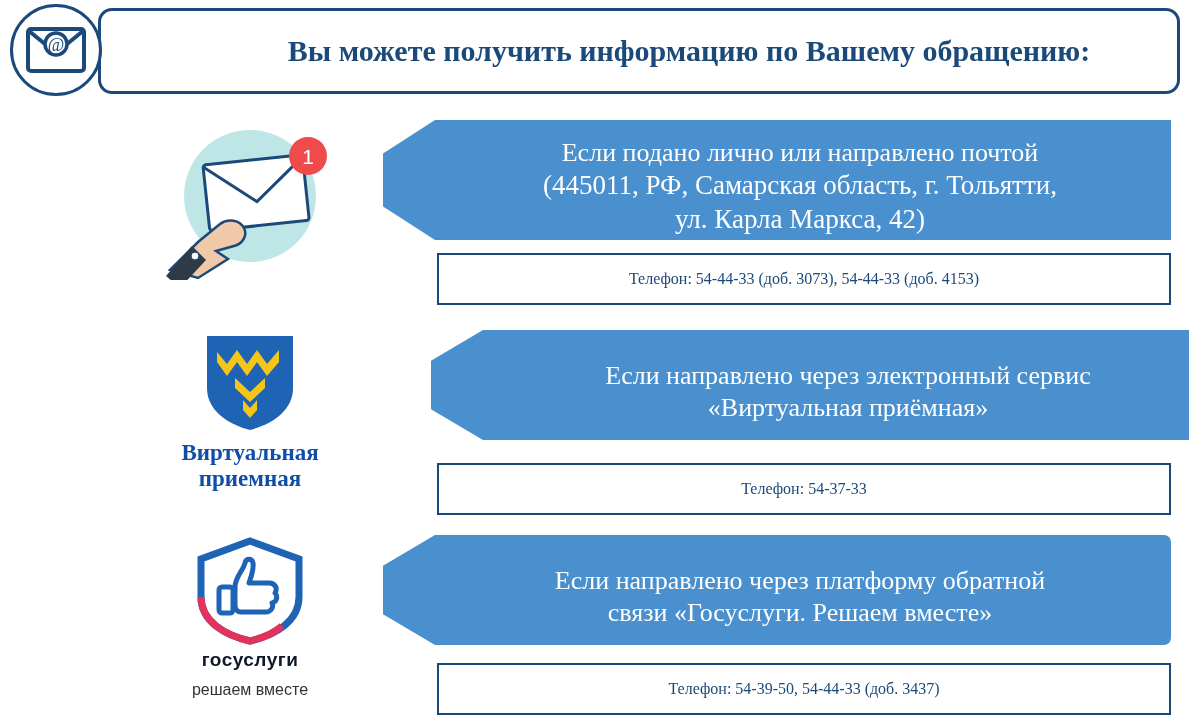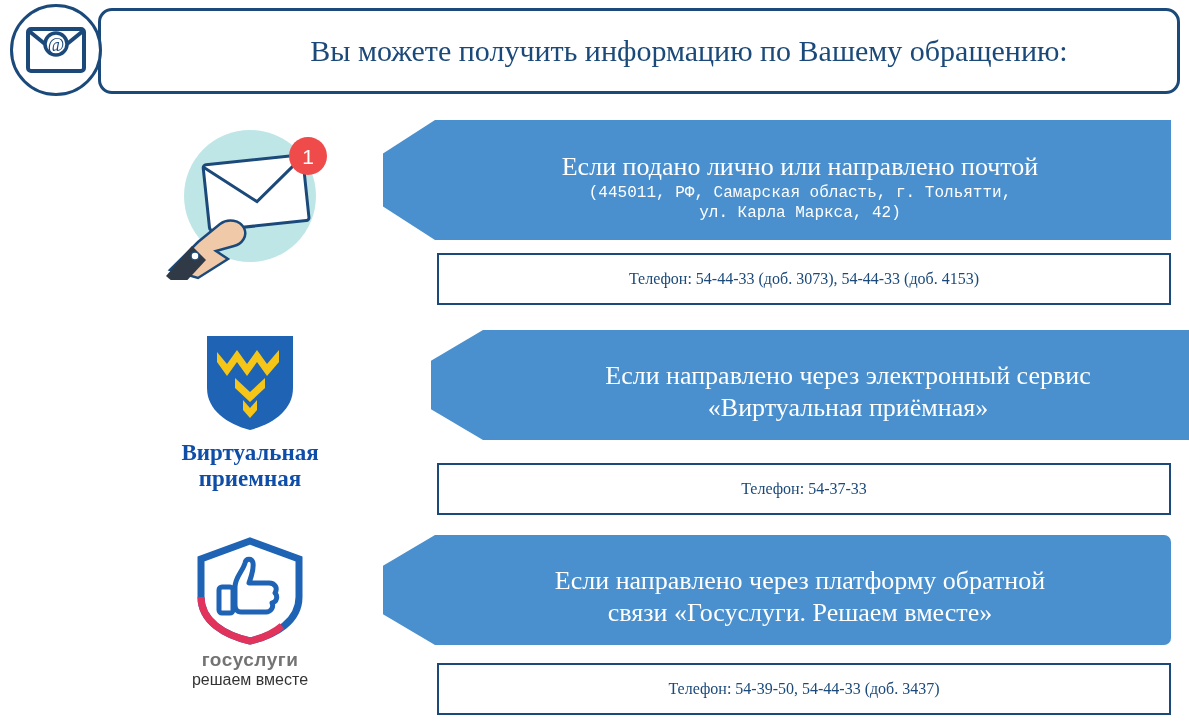--- a/index.html
+++ b/index.html
@@ -28,20 +28,21 @@
     display: flex;
     align-items: center;
     justify-content: center;
   }
   #header-title {
     color: #1b4a7a;
     font-size: 30px;
     text-align: center;
     padding: 0 40px 0 140px;
     line-height: 1.2;
+    font-weight: bold;
   }
   #header-icon-circle {
     position: absolute;
     left: 10px;
     top: 4px;
     width: 92px;
     height: 92px;
     border-radius: 50%;
     border: 3px solid #1b4a7a;
     background: #ffffff;
@@ -88,23 +89,22 @@
     text-align: center;
     -webkit-clip-path: polygon(0% 28%, 52px 0%, 100% 0%, 100% 100%, 52px 100%, 0% 72%);
     clip-path: polygon(0% 28%, 52px 0%, 100% 0%, 100% 100%, 52px 100%, 0% 72%);
     padding: 20px 24px 6px 70px;
   }
   .arrow-banner .line-main {
     font-size: 26px;
     line-height: 1.22;
   }
   .arrow-banner .line-sub {
-    font-size: 16px;
+    font-size: 27px;
     line-height: 1.25;
-    font-family: Liberation Mono, monospace;
   }
 
   .phone-box {
     position: absolute;
     left: 437px;
     width: 734px;
     height: 52px;
     border: 2px solid #1b4a7a;
     box-sizing: border-box;
     display: flex;
@@ -131,33 +131,33 @@
   .vp-label {
     color: #0f4ea8;
     font-weight: bold;
     font-size: 23px;
     text-align: center;
     line-height: 1.15;
     margin-top: 2px;
     font-family: "Liberation Serif", serif;
   }
   .gu-label {
-    color: #737373;
+    color: #0f172a;
     font-weight: bold;
     font-size: 19px;
     text-align: center;
     letter-spacing: .5px;
     font-family: "Liberation Sans", sans-serif;
   }
   .gu-sub {
     color: #333333;
     font-size: 16px;
     text-align: left;
     font-family: "Liberation Sans", sans-serif;
-    margin-top: 0;
+    margin-top: 10px;
   }
 </style>
 </head>
 <body>
 
 <div id="header-band">
   <div id="header-title">Вы можете получить информацию по Вашему обращению:</div>
 </div>
 
 <div id="header-icon-circle">

